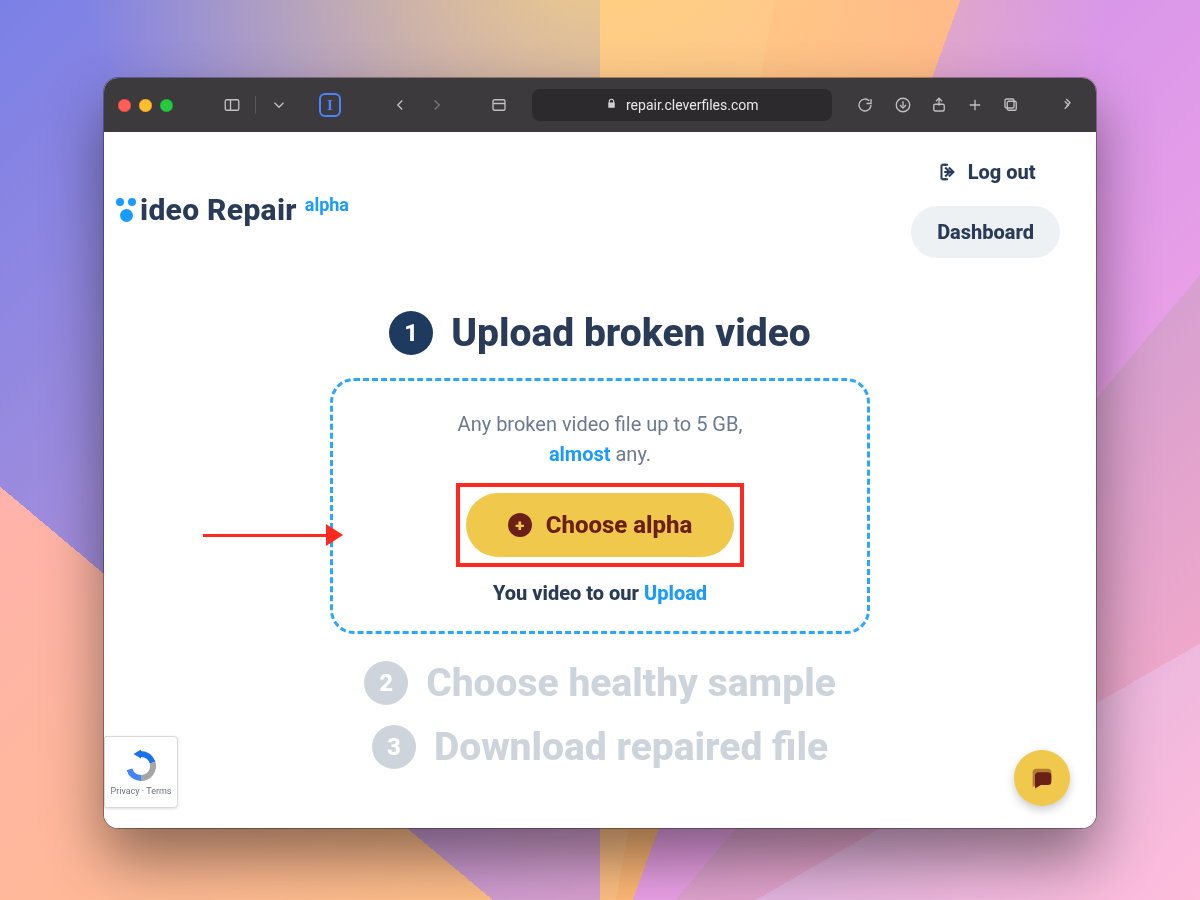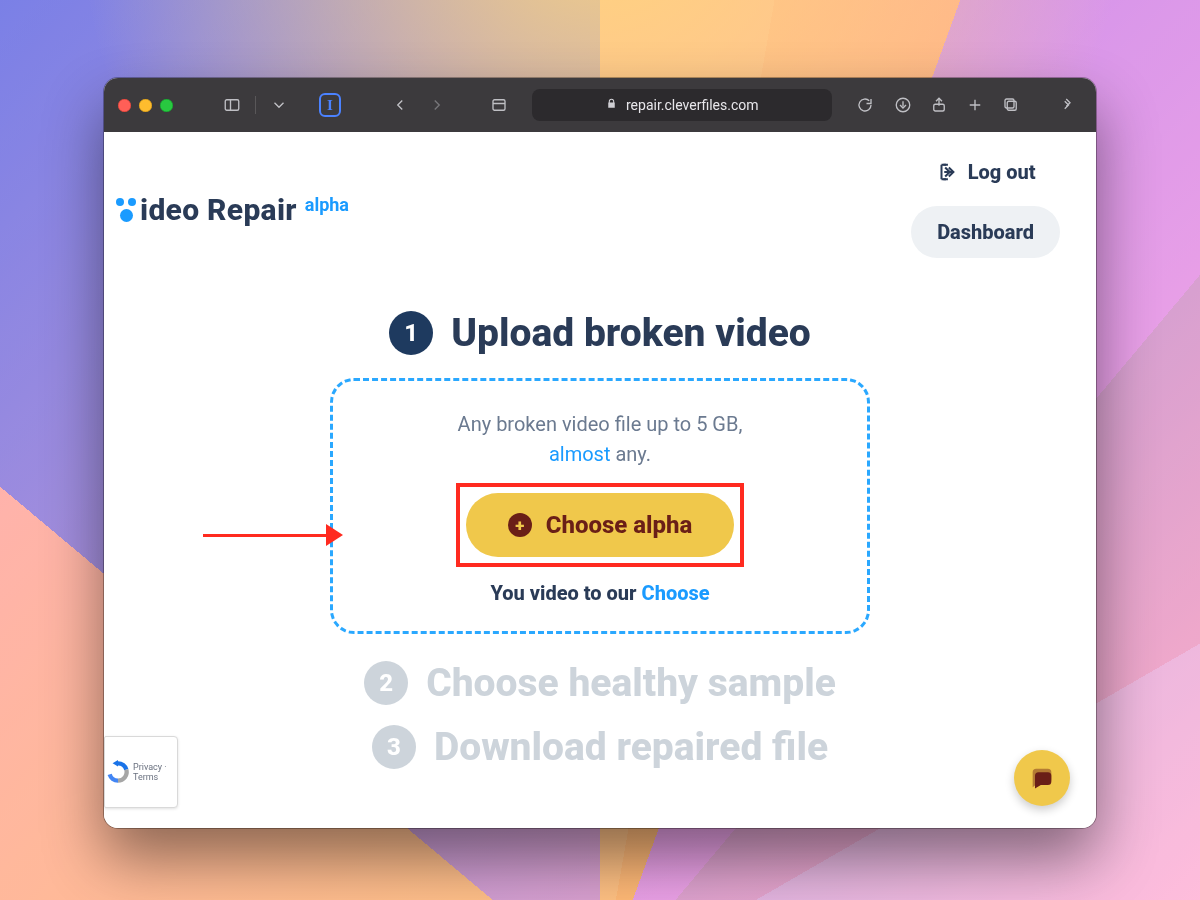--- a/index.html
+++ b/index.html
@@ -82,34 +82,34 @@
   .step.active .title { color:#2a3b57; }
   .step.inactive .num { background:#cdd4db; color:#fff; }
   .step.inactive .title { color:#cdd4db; }
   .step.inactive { margin-top: 18px; }
 
   .dropzone {
     position: relative; margin-top: 22px; width: 540px; border: 3px dashed #2aa8ff; border-radius: 24px;
     padding: 28px 30px 26px; display:flex; flex-direction:column; align-items:center; gap:14px;
   }
   .dz-text { color:#6b7a90; font-size:20px; text-align:center; line-height:1.5; }
-  .dz-text .almost { color:#1a9bff; font-weight:400; }
+  .dz-text .almost { color:#1a9bff; font-weight:700; }
 
   .choose-wrap { position:relative; padding:6px; border:4px solid #ff2a1f; }
   .choose-btn { background:#f0c84b; border-radius:36px; padding:18px 42px; display:flex; align-items:center; gap:14px; font-size:24px; font-weight:800; color:#6a1f17; }
   .plus-badge { width:24px; height:24px; border-radius:50%; background:#6a1f17; color:#f0c84b; display:flex; align-items:center; justify-content:center; font-weight:900; font-size:17px; }
 
   .terms { font-weight:800; font-size:20px; color:#2a3b57; }
   .terms .link { color:#1a9bff; }
 
   .arrow { position:absolute; left:-130px; top:134px; width:150px; height:40px; pointer-events:none; }
   .arrow-line { position:absolute; left:0; right:26px; top:19px; height:3px; background:#ff2a1f; }
   .arrow-head { position:absolute; right:10px; top:9px; width:0; height:0; border-left:17px solid #ff2a1f; border-top:11px solid transparent; border-bottom:11px solid transparent; }
 
-  .recaptcha { position:absolute; left:0; bottom:20px; width:74px; height:72px; background:#fff; border:1px solid #d9d9d9; border-radius:2px 4px 4px 2px; box-shadow:0 1px 3px rgba(0,0,0,.12); display:flex; flex-direction:row; align-items:center; justify-content:center; gap:2px; }
+  .recaptcha { position:absolute; left:0; bottom:20px; width:74px; height:72px; background:#fff; border:1px solid #d9d9d9; border-radius:2px 4px 4px 2px; box-shadow:0 1px 3px rgba(0,0,0,.12); display:flex; flex-direction:column; align-items:center; justify-content:center; gap:2px; }
   .recaptcha svg { width:36px; height:36px; }
   .recaptcha .rc-text { font-size:9px; color:#6b7280; }
 
   .chat-fab { position:absolute; right:26px; bottom:22px; width:56px; height:56px; border-radius:50%; background:#f0c84b; display:flex; align-items:center; justify-content:center; box-shadow:0 4px 10px rgba(0,0,0,.2); }
   .chat-fab svg { width:28px; height:28px; fill:#6a1f17; }
 
 </style>
 </head>
 <body>
 
@@ -276,21 +276,21 @@
           <span>Any broken video file up to 5 GB,</span><br>
           <span class="almost">almost</span><span> any.</span>
         </div>
         <div class="choose-wrap">
           <div class="choose-btn">
             <span class="plus-badge">+</span>
             <span>Choose alpha</span>
           </div>
         </div>
         <div class="terms">
-          <span>You video to our </span><span class="link">Choose</span>
+          <span>You video to our </span><span class="link">Upload</span>
         </div>
       </div>
 
       <div class="step inactive" style="margin-top:26px">
         <div class="num">2</div>
         <div class="title">Choose healthy sample</div>
       </div>
       <div class="step inactive">
         <div class="num">3</div>
         <div class="title">Download repaired file</div>

